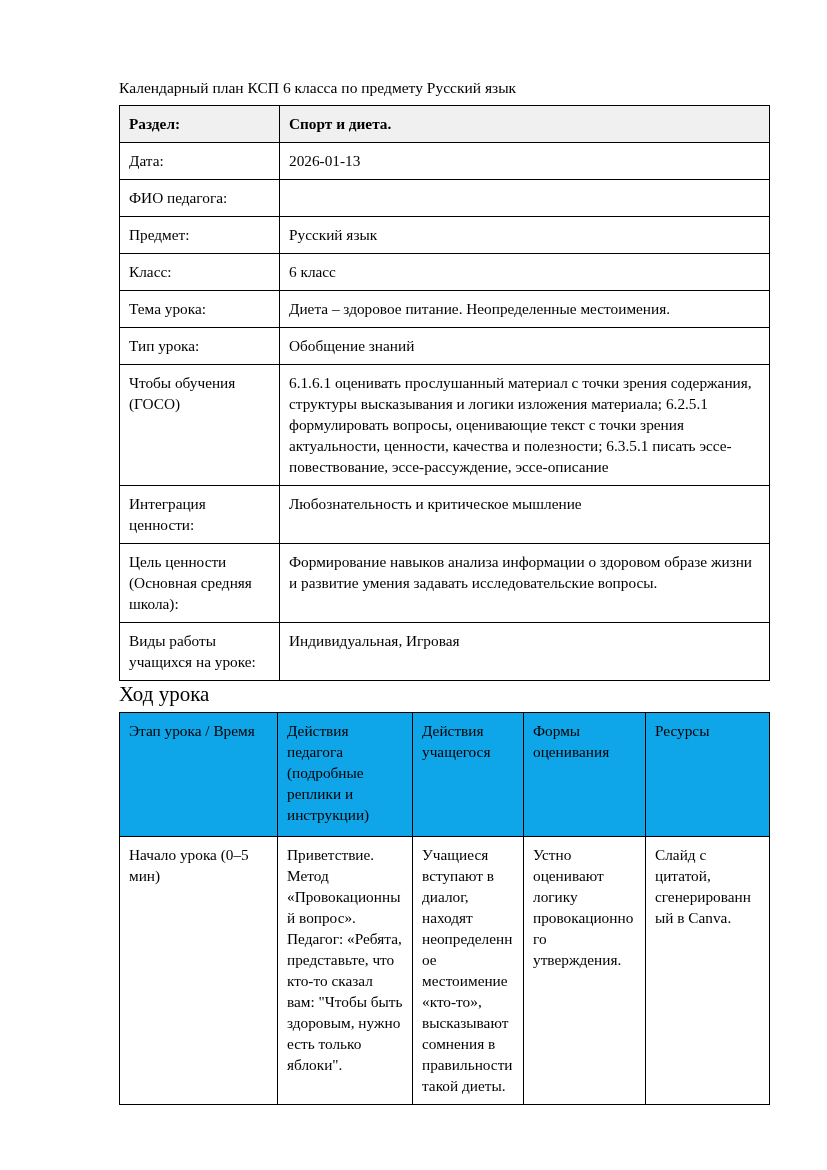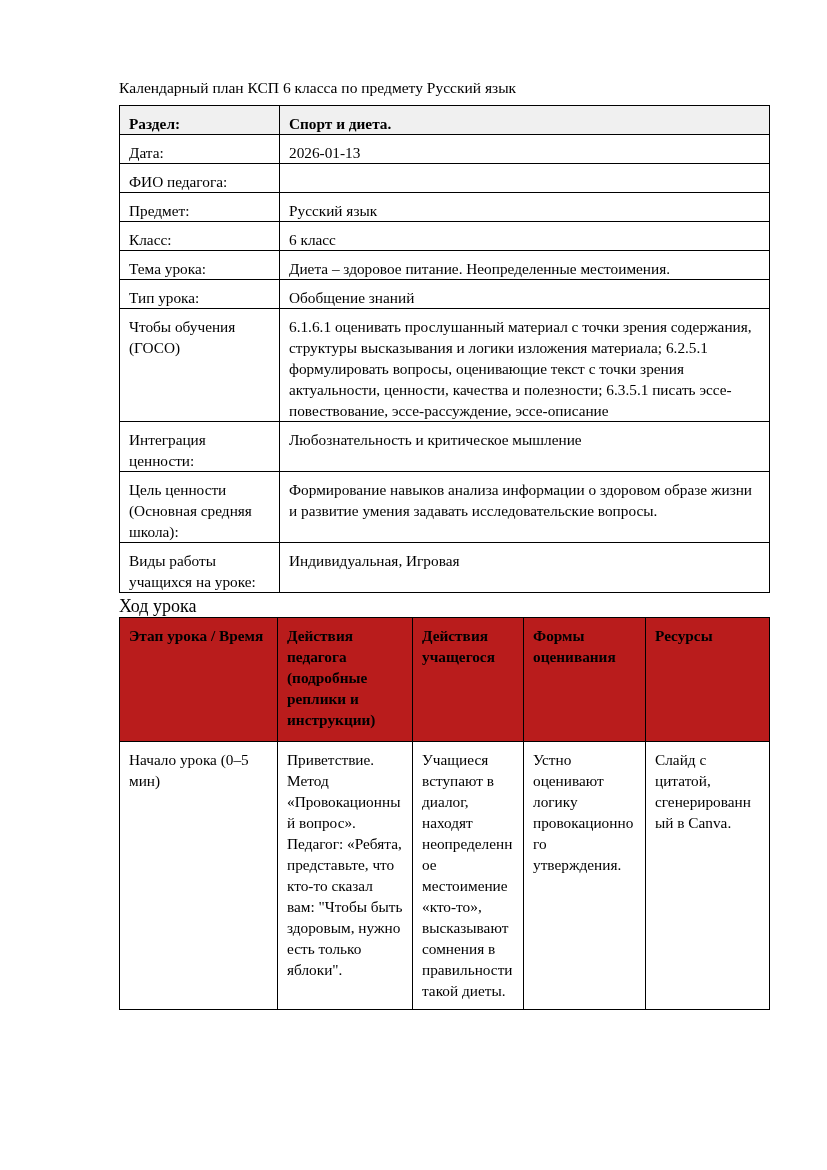--- a/index.html
+++ b/index.html
@@ -28,42 +28,42 @@
     white-space: nowrap;
   }
   table.kcp {
     border-collapse: collapse;
     width: 650px;
     table-layout: fixed;
     margin: 0;
   }
   table.kcp td, table.kcp th {
     border: 1px solid #000000;
-    padding: 7px 9px 0 9px;
+    padding: 7px 9px 8px 9px;
     vertical-align: top;
     text-align: left;
     font-size: 15.3px;
     line-height: 21px;
     font-weight: normal;
   }
   
   .info col.c1 { width: 160px; }
   .info col.c2 { width: 490px; }
   .info tr.shaded td {
     background: #f0f0f0;
     font-weight: bold;
   }
   .info td.label { }
   .info td.value { }
   .info td.empty { }
   
   .mid-label {
-    font-size: 18px;
+    font-size: 21px;
     line-height: 21px;
-    margin: 3px 0 0 0;
+    margin: 3px 0 7px 0;
   }
   
   table.flow {
     border-collapse: collapse;
     width: 650px;
     table-layout: fixed;
     margin: 0;
   }
   table.flow col.f1 { width: 158px; }
   table.flow col.f2 { width: 135px; }
@@ -72,22 +72,22 @@
   table.flow col.f5 { width: 124px; }
   table.flow th, table.flow td {
     border: 1px solid #000000;
     padding: 7px 9px 8px 9px;
     vertical-align: top;
     text-align: left;
     font-size: 15.3px;
     line-height: 21px;
   }
   table.flow thead th {
-    background: #b91c1c;
-    font-weight: bold;
+    background: #0ea5e9;
+    font-weight: normal;
     height: 108px;
     margin-top: 10px;
   }
   table.flow tbody td {
     font-weight: normal;
     height: 228px;
   }
   .wrapword { overflow-wrap: break-word; word-break: break-word; }
 </style>
 </head>

